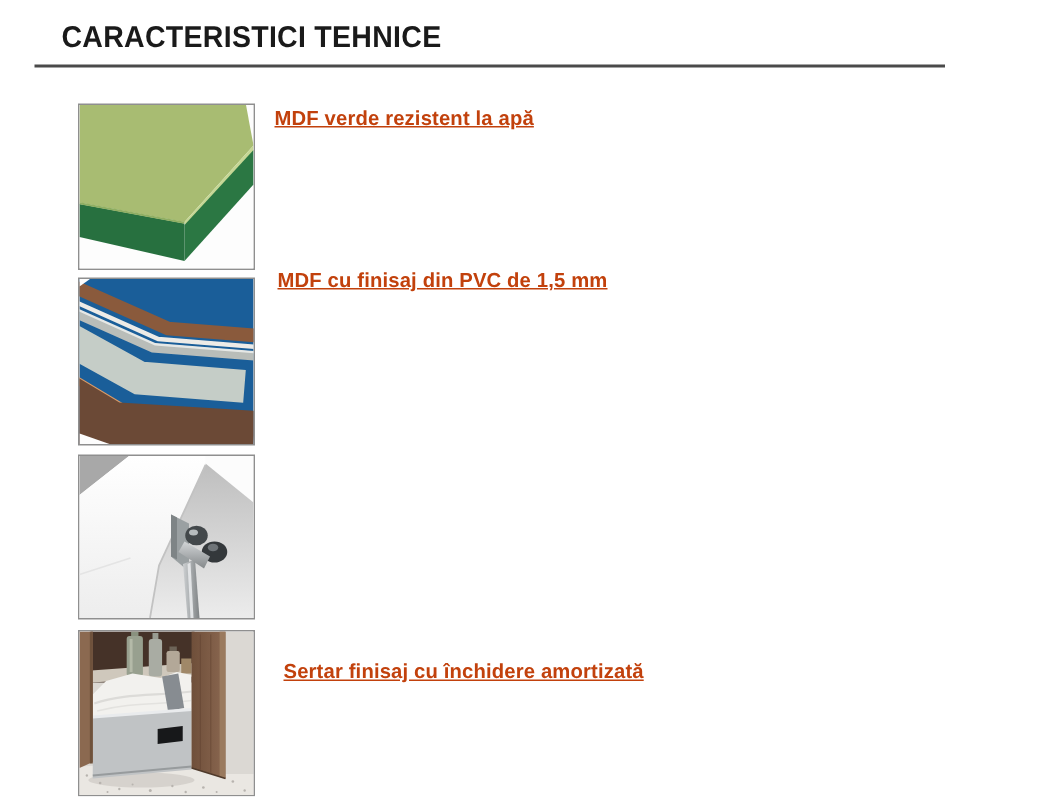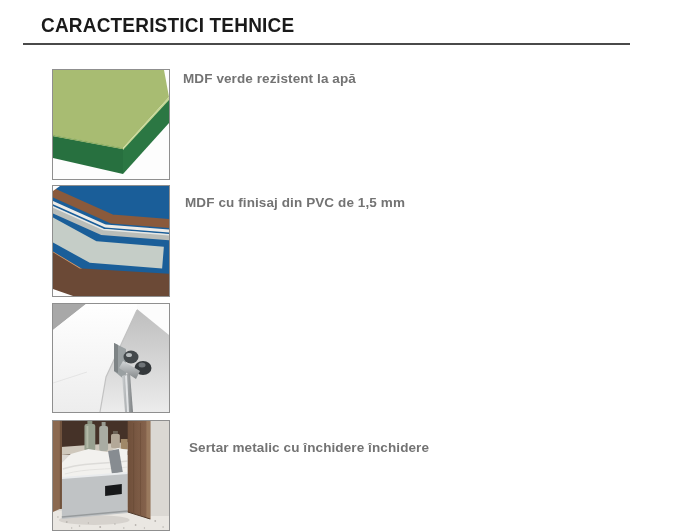--- a/index.html
+++ b/index.html
@@ -4,22 +4,22 @@
 <style>
   html,body{margin:0;padding:0;background:#ffffff;}
   .page{position:relative;width:632px;height:531px;background:#ffffff;overflow:hidden;
         font-family:"Liberation Sans",sans-serif;}
   .title{position:absolute;left:41px;top:14px;font-size:20px;font-weight:700;color:#1a1a1a;
          letter-spacing:.2px;white-space:nowrap;transform:scaleX(.95);transform-origin:0 50%;}
   .rule{position:absolute;left:23px;top:43px;width:607px;height:2px;background:#4a4a4a;}
   .thumb{position:absolute;left:52px;width:116px;border:1px solid #8f8f8f;background:#fff;
          box-sizing:content-box;}
   .thumb svg{display:block;width:100%;height:100%;}
-  .feature-label{position:absolute;font-size:13.5px;font-weight:700;color:#737373;
-                 white-space:nowrap;letter-spacing:.1px;line-height:1.1;}
+  .feature-label{position:absolute;font-size:13.5px;font-weight:700;color:#c2410c;
+                 white-space:nowrap;letter-spacing:.1px;line-height:1.1;text-decoration:underline;}
 </style>
 </head>
 <body>
 
 <div class="page">
 
   <div class="title">CARACTERISTICI TEHNICE</div>
   <div class="rule"></div>
 
   <div class="thumb" style="top:69px;height:109px;">
@@ -53,21 +53,21 @@
         <path d="M -16 17 L 49 46 L 119 51.6" stroke="#b9bdb9" stroke-width="6"></path>
         <path d="M -14.5 14.5 L 50.5 43.5 L 120.5 49.1" stroke="#e6e8e6" stroke-width="1.6"></path>
         <path d="M -25 30.2 L 40 66 L 110 71.6" stroke="#c5cdc7" stroke-width="22"></path>
         <path d="M -34 48 L 31 87 L 101 92.6" stroke="#d89a68" stroke-width="5"></path>
         <path d="M -45 65 L 20 104 L 116 109.8" stroke="#6b4936" stroke-width="44"></path>
       </g>
       <polygon points="0,0 7,0 0,5" fill="#fdfdfd"></polygon>
       <polygon points="0,103 20,110 0,110" fill="#fdfdfd"></polygon>
     </svg>
   </div>
-  <div class="feature-label" style="left:185px;top:196px;">MDF cu finisaj din PVC de 1,5 mm</div>
+  <div class="feature-label" style="left:185px;top:180px;">MDF cu finisaj din PVC de 1,5 mm</div>
 
   <div class="thumb" style="top:303px;height:108px;">
     <svg viewBox="0 0 116 108" preserveAspectRatio="none">
       <defs>
         <linearGradient id="gIn" x1="0" y1="0" x2="0" y2="1">
           <stop offset="0" stop-color="#bebebe"></stop>
             <stop offset="1" stop-color="#ececec"></stop>
         </linearGradient>
         <linearGradient id="gPan" x1="0" y1="0" x2="0" y2="1">
           <stop offset="0" stop-color="#ffffff"></stop>
@@ -158,15 +158,15 @@
       <g>
         <polygon points="0,0 9,0 9,87 0,91" fill="#8b6950"></polygon>
         <rect x="7" y="0" width="2" height="88" fill="#6f523c"></rect>
         <polygon points="76,0 99,0 99,98 76,91" fill="url(#gWood)"></polygon>
         <polygon points="95,0 99,0 99,98 95,97" fill="#9a7a5e"></polygon>
         <path d="M 82 2 L 82 92 M 89 2 L 89 94" stroke="#5f4130" stroke-width="0.8" opacity="0.5" fill="none"></path>
         <polyline points="76,91 99,98" fill="none" stroke="#4f3a2b" stroke-width="1"></polyline>
       </g>
     </svg>
   </div>
-  <div class="feature-label" style="left:189px;top:441px;">Sertar metalic cu închidere închidere</div>
+  <div class="feature-label" style="left:189px;top:441px;">Sertar finisaj cu închidere amortizată</div>
 
 </div>
 
 </body></html>

